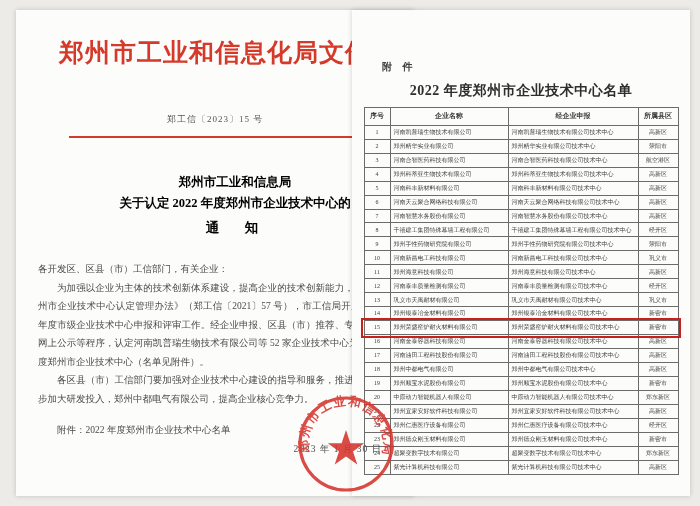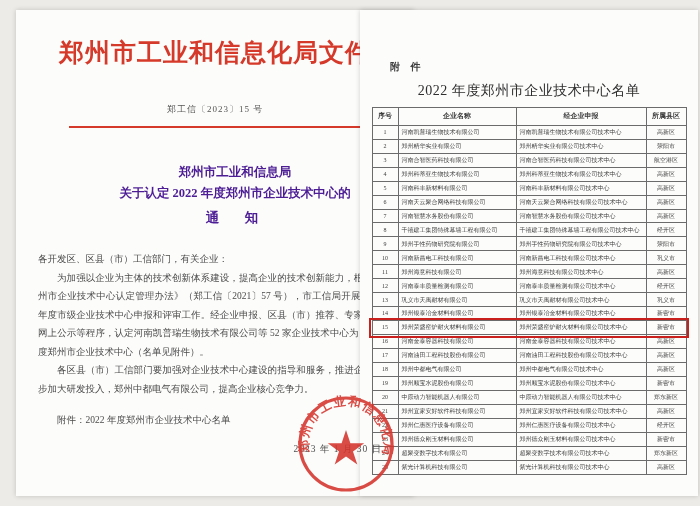--- a/index.html
+++ b/index.html
@@ -8,52 +8,52 @@
     background:#edebe7;
     font-family:"Liberation Serif","DejaVu Serif",serif;
     position:relative;
     color:#3a3a3a;
   }
   .page {
     position:absolute; top:10px; height:486px; background:#fcfcfb;
     box-shadow:0 0 5px rgba(0,0,0,.18);
   }
   #left-page  { left:16px;  width:398px; }
-  #right-page { left:360px; width:338px; }
+  #right-page { left:352px; width:338px; }
 
   
   .red-header {
     margin-top:26px; text-align:center;
     font-size:25px; font-weight:bold; letter-spacing:1px;
     color:#d5392a;
   }
   .doc-number {
-    margin-top:34px; text-align:center;
+    margin-top:44px; text-align:center;
     font-size:9px; color:#555; letter-spacing:1px;
   }
   .red-rule {
     margin:10px auto 0 auto; width:292px; height:0;
     border-top:2px solid #d5392a;
   }
-  .doc-title { margin-top:34px; text-align:center; color:#4c1d95;padding-left:40px; }
+  .doc-title { margin-top:34px; text-align:center; color:#000000;padding-left:40px; }
   .doc-title .t1 { font-size:12.5px; font-weight:bold; line-height:1.7; }
   .doc-title .t2 { font-size:12.5px; font-weight:bold; line-height:1.7; }
   .doc-title .t3 { font-size:13.5px; font-weight:bold; line-height:1.9; letter-spacing:6px; }
   .doc-body { margin:20px 22px 0 22px; font-size:9.5px; line-height:1.95; color:#4a4a4a; text-align:justify; }
   .doc-body p.indent { text-indent:2em; }
   .attachment-line { margin:16px 22px 8px 22px; font-size:9.5px; color:#4a4a4a; text-indent:2em; }
   .doc-date {
     position:absolute; right:32px; bottom:40px;
     font-size:9.5px; color:#4f4f4f; letter-spacing:1px; z-index:1;text-align:right;
   }
   .seal { position:absolute; right:18px; bottom:2px; width:100px; height:100px; z-index:2; opacity:.88; }
 
   
   .att-label { margin:50px 0 0 30px; font-size:10px; font-weight:bold; letter-spacing:4px; color:#3d3d3d; }
-  .table-title { margin-top:8px; text-align:center; font-size:14px; font-weight:normal; color:#2e2e2e; letter-spacing:.5px; }
+  .table-title { margin-top:8px; text-align:center; font-size:14px; font-weight:bold; color:#2e2e2e; letter-spacing:.5px; }
   table.center-table {
     margin:7px auto 0 auto; width:314px;
     border-collapse:collapse; table-layout:fixed;padding-left:37px;
   }
   .center-table th, .center-table td {
     border:0.8px solid #6b6b6b;
     font-size:6px; line-height:1.1; color:#3c3c3c;
     padding:3.2px 3px; overflow:hidden; white-space:nowrap;
   }
   .center-table th { font-size:7px; font-weight:bold; text-align:center; padding:4.5px 2px; }

